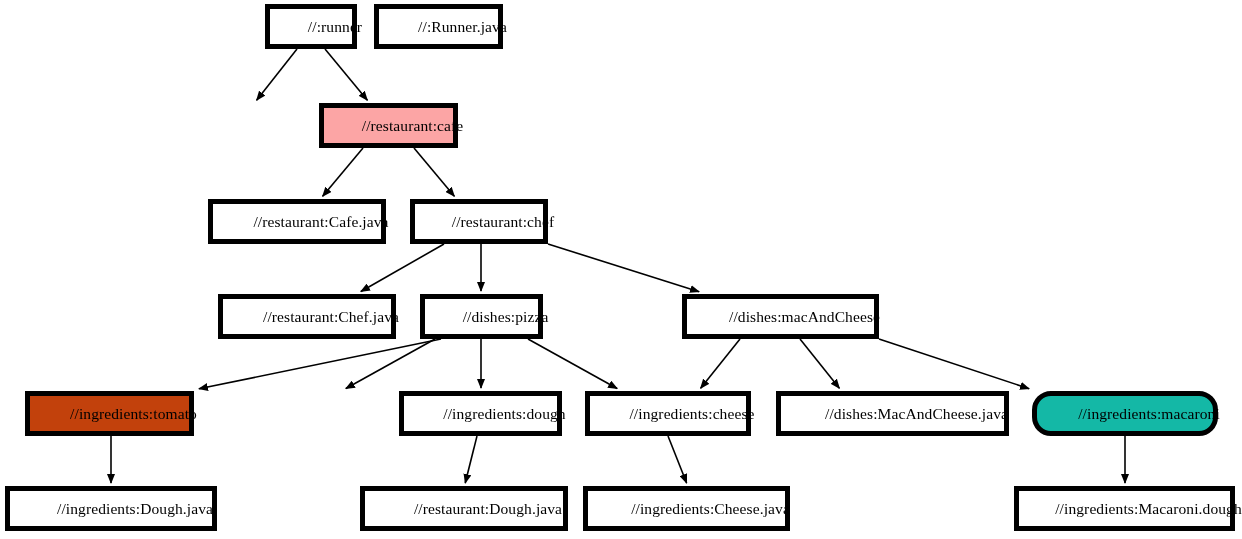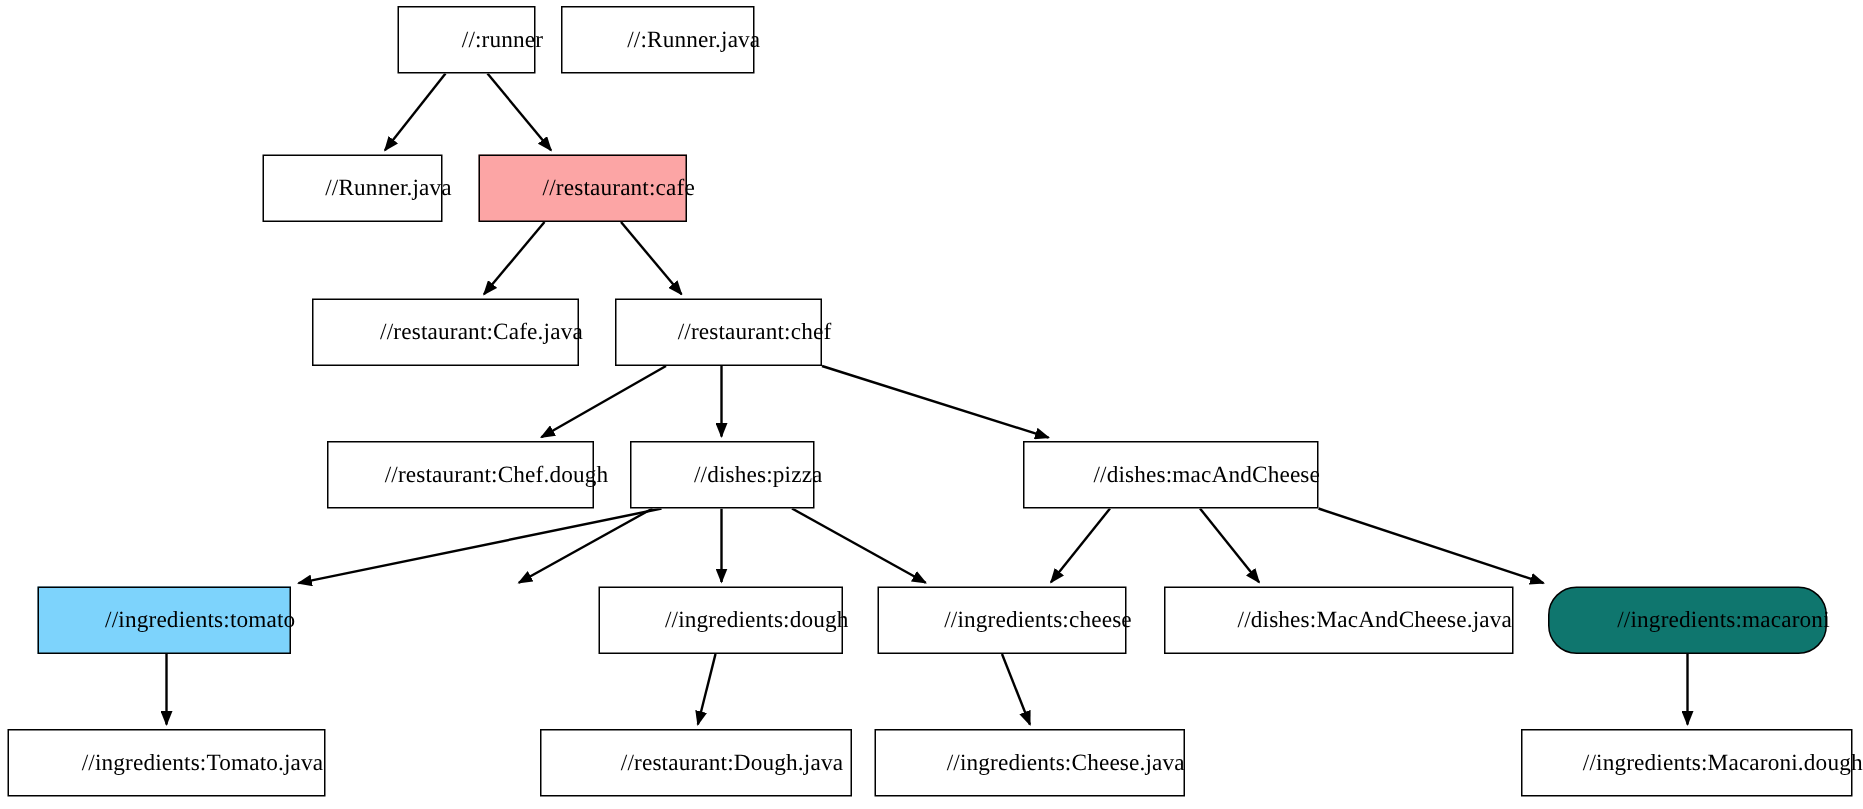--- a/index.html
+++ b/index.html
@@ -30,21 +30,21 @@
     position: absolute;
     left: 0;
     top: 0;
     width: 1242px;
     height: 539px;
   }
   .graph-node {
     position: absolute;
     box-sizing: border-box;
     background: #ffffff;
-    border: 1px solid #15803d;
+    border: 5px solid #15803d;
     display: flex;
     align-items: center;
     justify-content: center;
     white-space: nowrap;
     padding-left: 48px;
   }
   .graph-node .node-label {
     font-family: "Liberation Serif", "DejaVu Serif", serif;
     font-size: 15.5px;
     line-height: 1;
@@ -85,58 +85,55 @@
       </g>
   </svg>
 
   <div id="node-layer">
       <div class="graph-node" style="left: 265px; top: 4px; width: 92px; height: 45px; background: rgb(255, 255, 255); border-color: rgb(0, 0, 0);">
         <span class="node-label" style="color: rgb(0, 0, 0);">//:runner</span>
       </div>
       <div class="graph-node" style="left: 374px; top: 4px; width: 129px; height: 45px; background: rgb(255, 255, 255); border-color: rgb(0, 0, 0);">
         <span class="node-label" style="color: rgb(0, 0, 0);">//:Runner.java</span>
       </div>
-      <div class="graph-node" style="left: 175px; top: 103px; width: 120px; height: 45px; background: rgb(255, 255, 255); border-color: rgb(0, 0, 0);">
-        <span class="node-label" style="color: rgb(0, 0, 0);">//Runner.java</span>
-      </div>
       <div class="graph-node" style="left: 319px; top: 103px; width: 139px; height: 45px; background: #fca5a5; border-color: rgb(0, 0, 0);">
         <span class="node-label" style="color: rgb(0, 0, 0);">//restaurant:cafe</span>
       </div>
       <div class="graph-node" style="left: 208px; top: 199px; width: 178px; height: 45px; background: rgb(255, 255, 255); border-color: rgb(0, 0, 0);">
         <span class="node-label" style="color: rgb(0, 0, 0);">//restaurant:Cafe.java</span>
       </div>
       <div class="graph-node" style="left: 410px; top: 199px; width: 138px; height: 45px; background: rgb(255, 255, 255); border-color: rgb(0, 0, 0);">
         <span class="node-label" style="color: rgb(0, 0, 0);">//restaurant:chef</span>
       </div>
       <div class="graph-node" style="left: 218px; top: 294px; width: 178px; height: 45px; background: rgb(255, 255, 255); border-color: rgb(0, 0, 0);">
-        <span class="node-label" style="color: rgb(0, 0, 0);">//restaurant:Chef.dough</span>
+        <span class="node-label" style="color: rgb(0, 0, 0);">//restaurant:Chef.java</span>
       </div>
       <div class="graph-node" style="left: 682px; top: 294px; width: 197px; height: 45px; background: rgb(255, 255, 255); border-color: rgb(0, 0, 0);">
         <span class="node-label" style="color: rgb(0, 0, 0);">//dishes:macAndCheese</span>
       </div>
       <div class="graph-node" style="left: 420px; top: 294px; width: 123px; height: 45px; background: rgb(255, 255, 255); border-color: rgb(0, 0, 0);">
         <span class="node-label" style="color: rgb(0, 0, 0);">//dishes:pizza</span>
       </div>
-      <div class="graph-node" style="left: 25px; top: 391px; width: 169px; height: 45px; background: #7dd3fc; border-color: rgb(0, 0, 0);">
+      <div class="graph-node" style="left: 25px; top: 391px; width: 169px; height: 45px; background: #c2410c; border-color: rgb(0, 0, 0);">
         <span class="node-label" style="color: rgb(0, 0, 0);">//ingredients:tomato</span>
       </div>
       <div class="graph-node" style="left: 399px; top: 391px; width: 163px; height: 45px; background: rgb(255, 255, 255); border-color: rgb(0, 0, 0);">
         <span class="node-label" style="color: rgb(0, 0, 0);">//ingredients:dough</span>
       </div>
       <div class="graph-node" style="left: 585px; top: 391px; width: 166px; height: 45px; background: rgb(255, 255, 255); border-color: rgb(0, 0, 0);">
         <span class="node-label" style="color: rgb(0, 0, 0);">//ingredients:cheese</span>
       </div>
       <div class="graph-node" style="left: 776px; top: 391px; width: 233px; height: 45px; background: rgb(255, 255, 255); border-color: rgb(0, 0, 0);">
         <span class="node-label" style="color: rgb(0, 0, 0);">//dishes:MacAndCheese.java</span>
       </div>
-      <div class="graph-node" style="left: 1032px; top: 391px; width: 186px; height: 45px; background: #0f766e; border-color: rgb(0, 0, 0); border-radius: 19px;">
+      <div class="graph-node" style="left: 1032px; top: 391px; width: 186px; height: 45px; background: #14b8a6; border-color: rgb(0, 0, 0); border-radius: 19px;">
         <span class="node-label" style="color: rgb(0, 0, 0);">//ingredients:macaroni</span>
       </div>
       <div class="graph-node" style="left: 5px; top: 486px; width: 212px; height: 45px; background: rgb(255, 255, 255); border-color: rgb(0, 0, 0);">
-        <span class="node-label" style="color: rgb(0, 0, 0);">//ingredients:Tomato.java</span>
+        <span class="node-label" style="color: rgb(0, 0, 0);">//ingredients:Dough.java</span>
       </div>
       <div class="graph-node" style="left: 360px; top: 486px; width: 208px; height: 45px; background: rgb(255, 255, 255); border-color: rgb(0, 0, 0);">
         <span class="node-label" style="color: rgb(0, 0, 0);">//restaurant:Dough.java</span>
       </div>
       <div class="graph-node" style="left: 583px; top: 486px; width: 207px; height: 45px; background: rgb(255, 255, 255); border-color: rgb(0, 0, 0);">
         <span class="node-label" style="color: rgb(0, 0, 0);">//ingredients:Cheese.java</span>
       </div>
       <div class="graph-node" style="left: 1014px; top: 486px; width: 221px; height: 45px; background: rgb(255, 255, 255); border-color: rgb(0, 0, 0);">
         <span class="node-label" style="color: rgb(0, 0, 0);">//ingredients:Macaroni.dough</span>
       </div>

